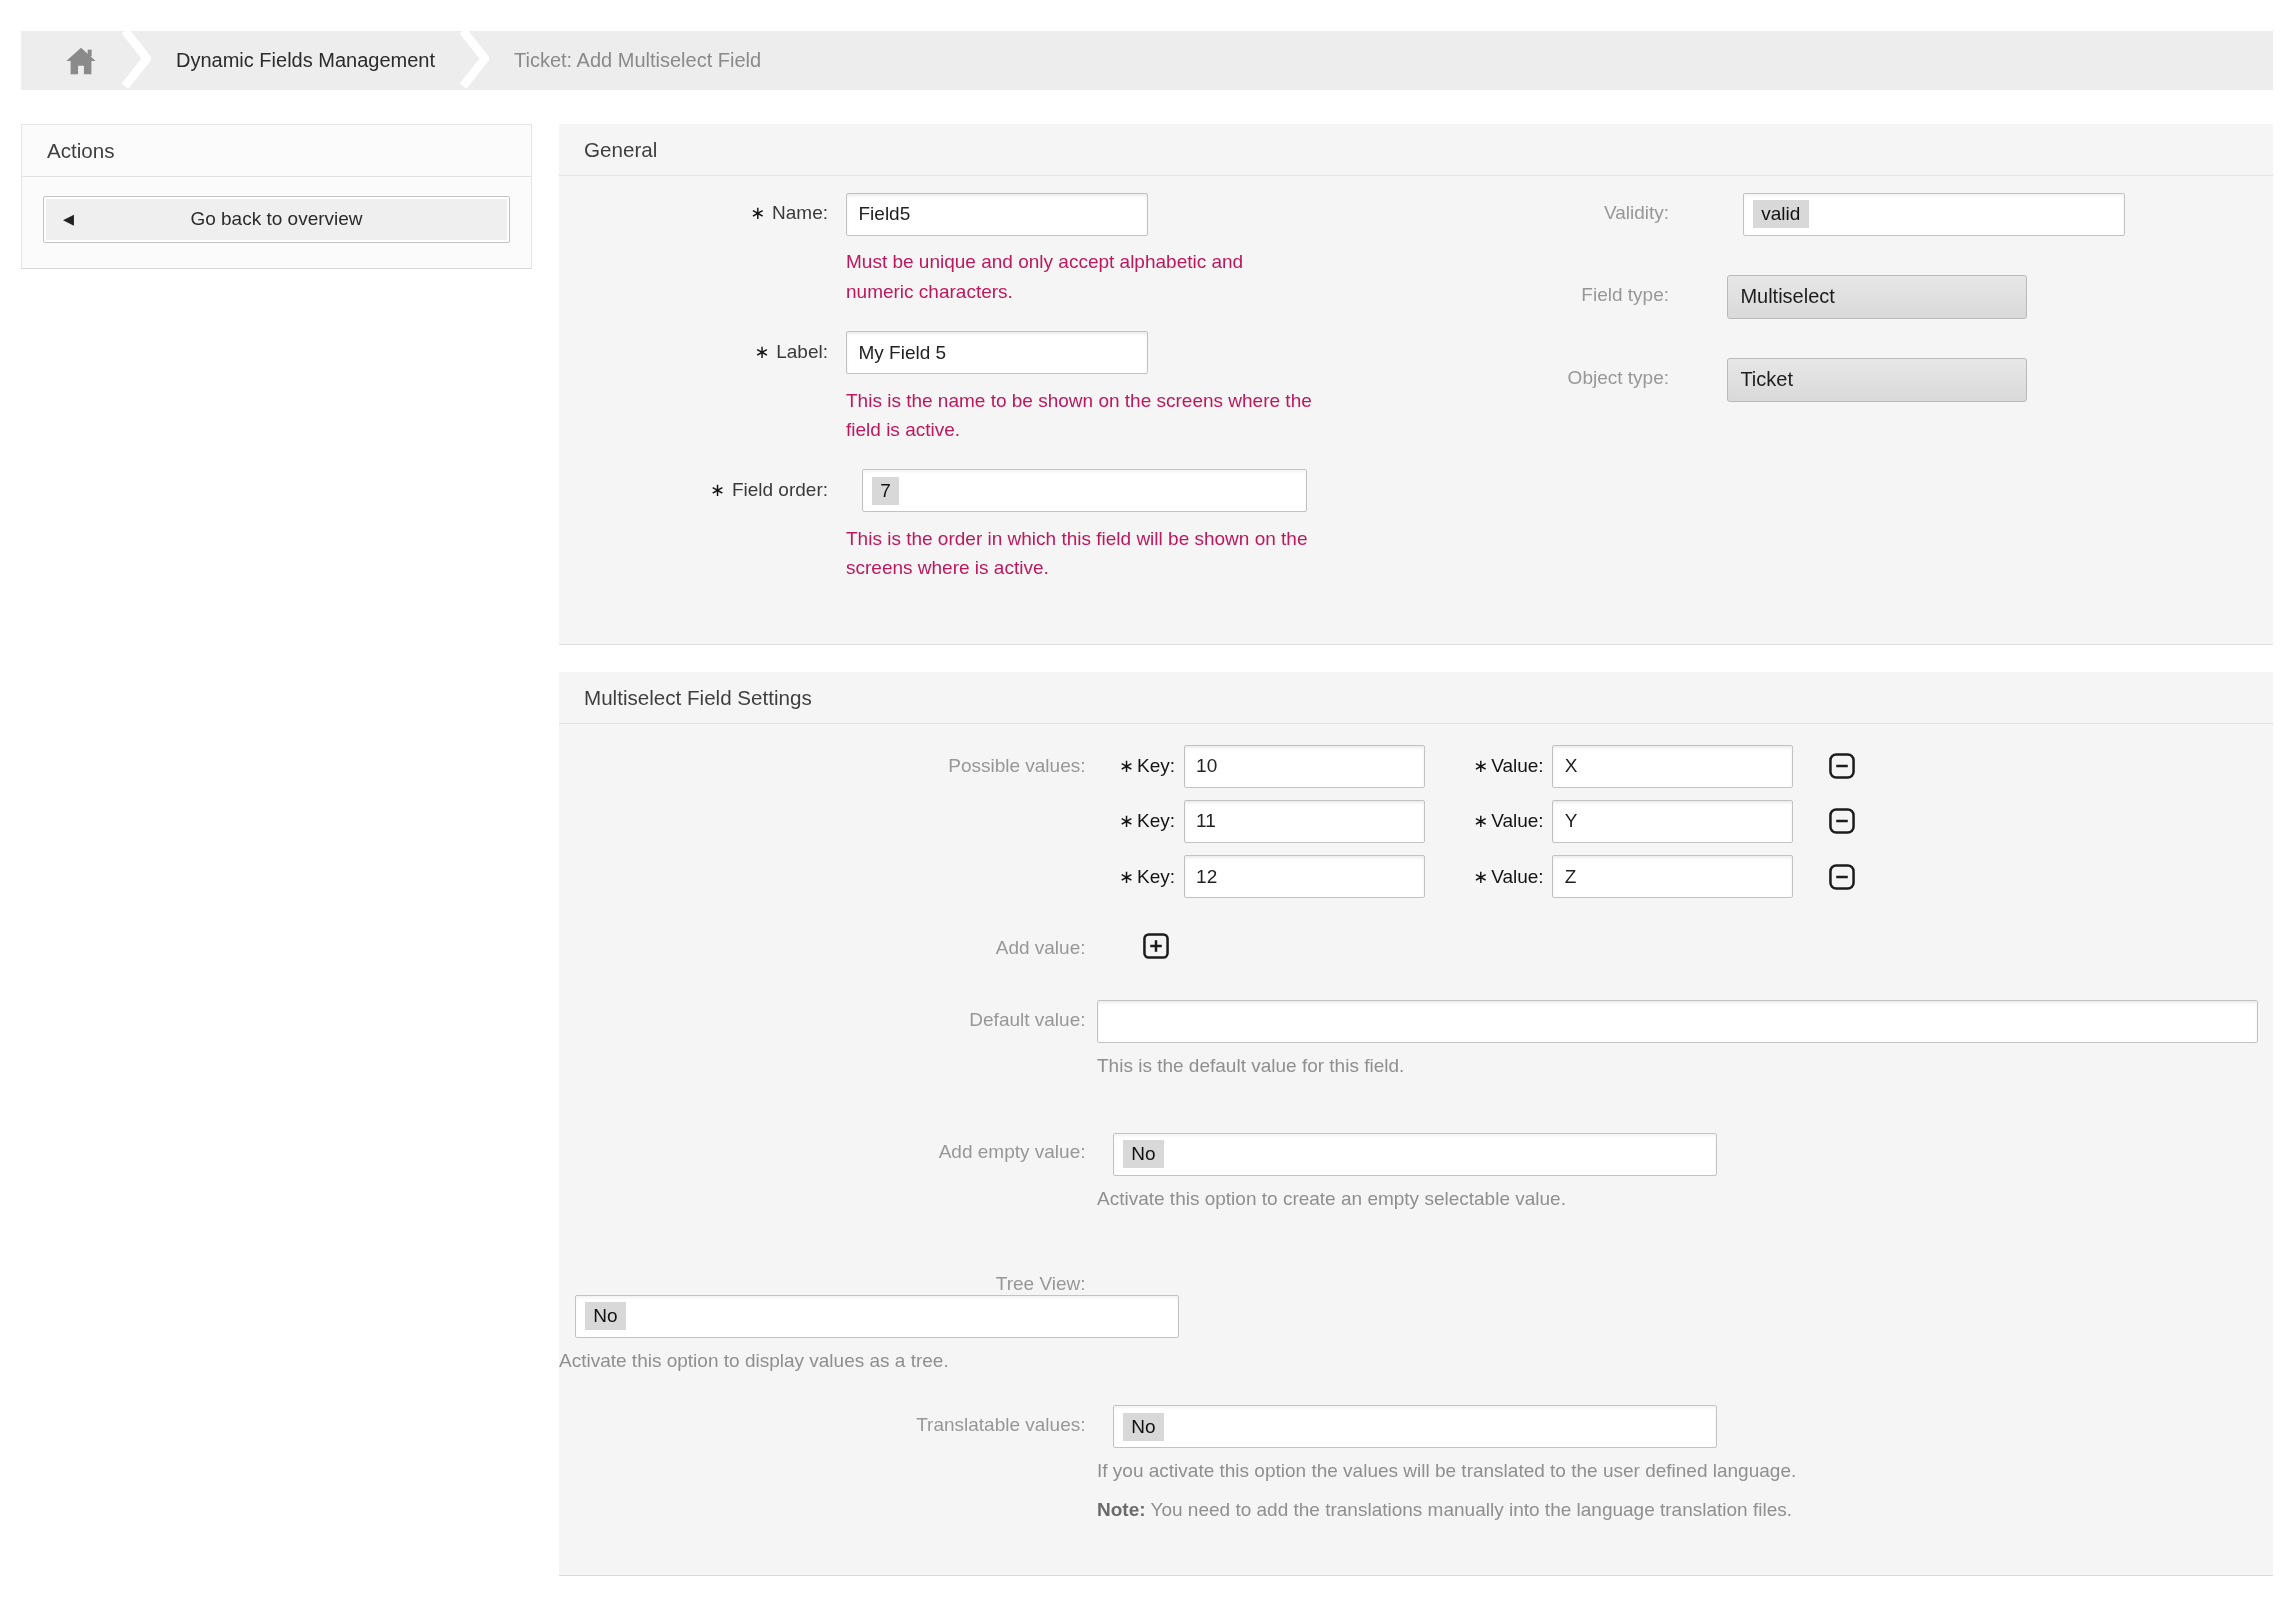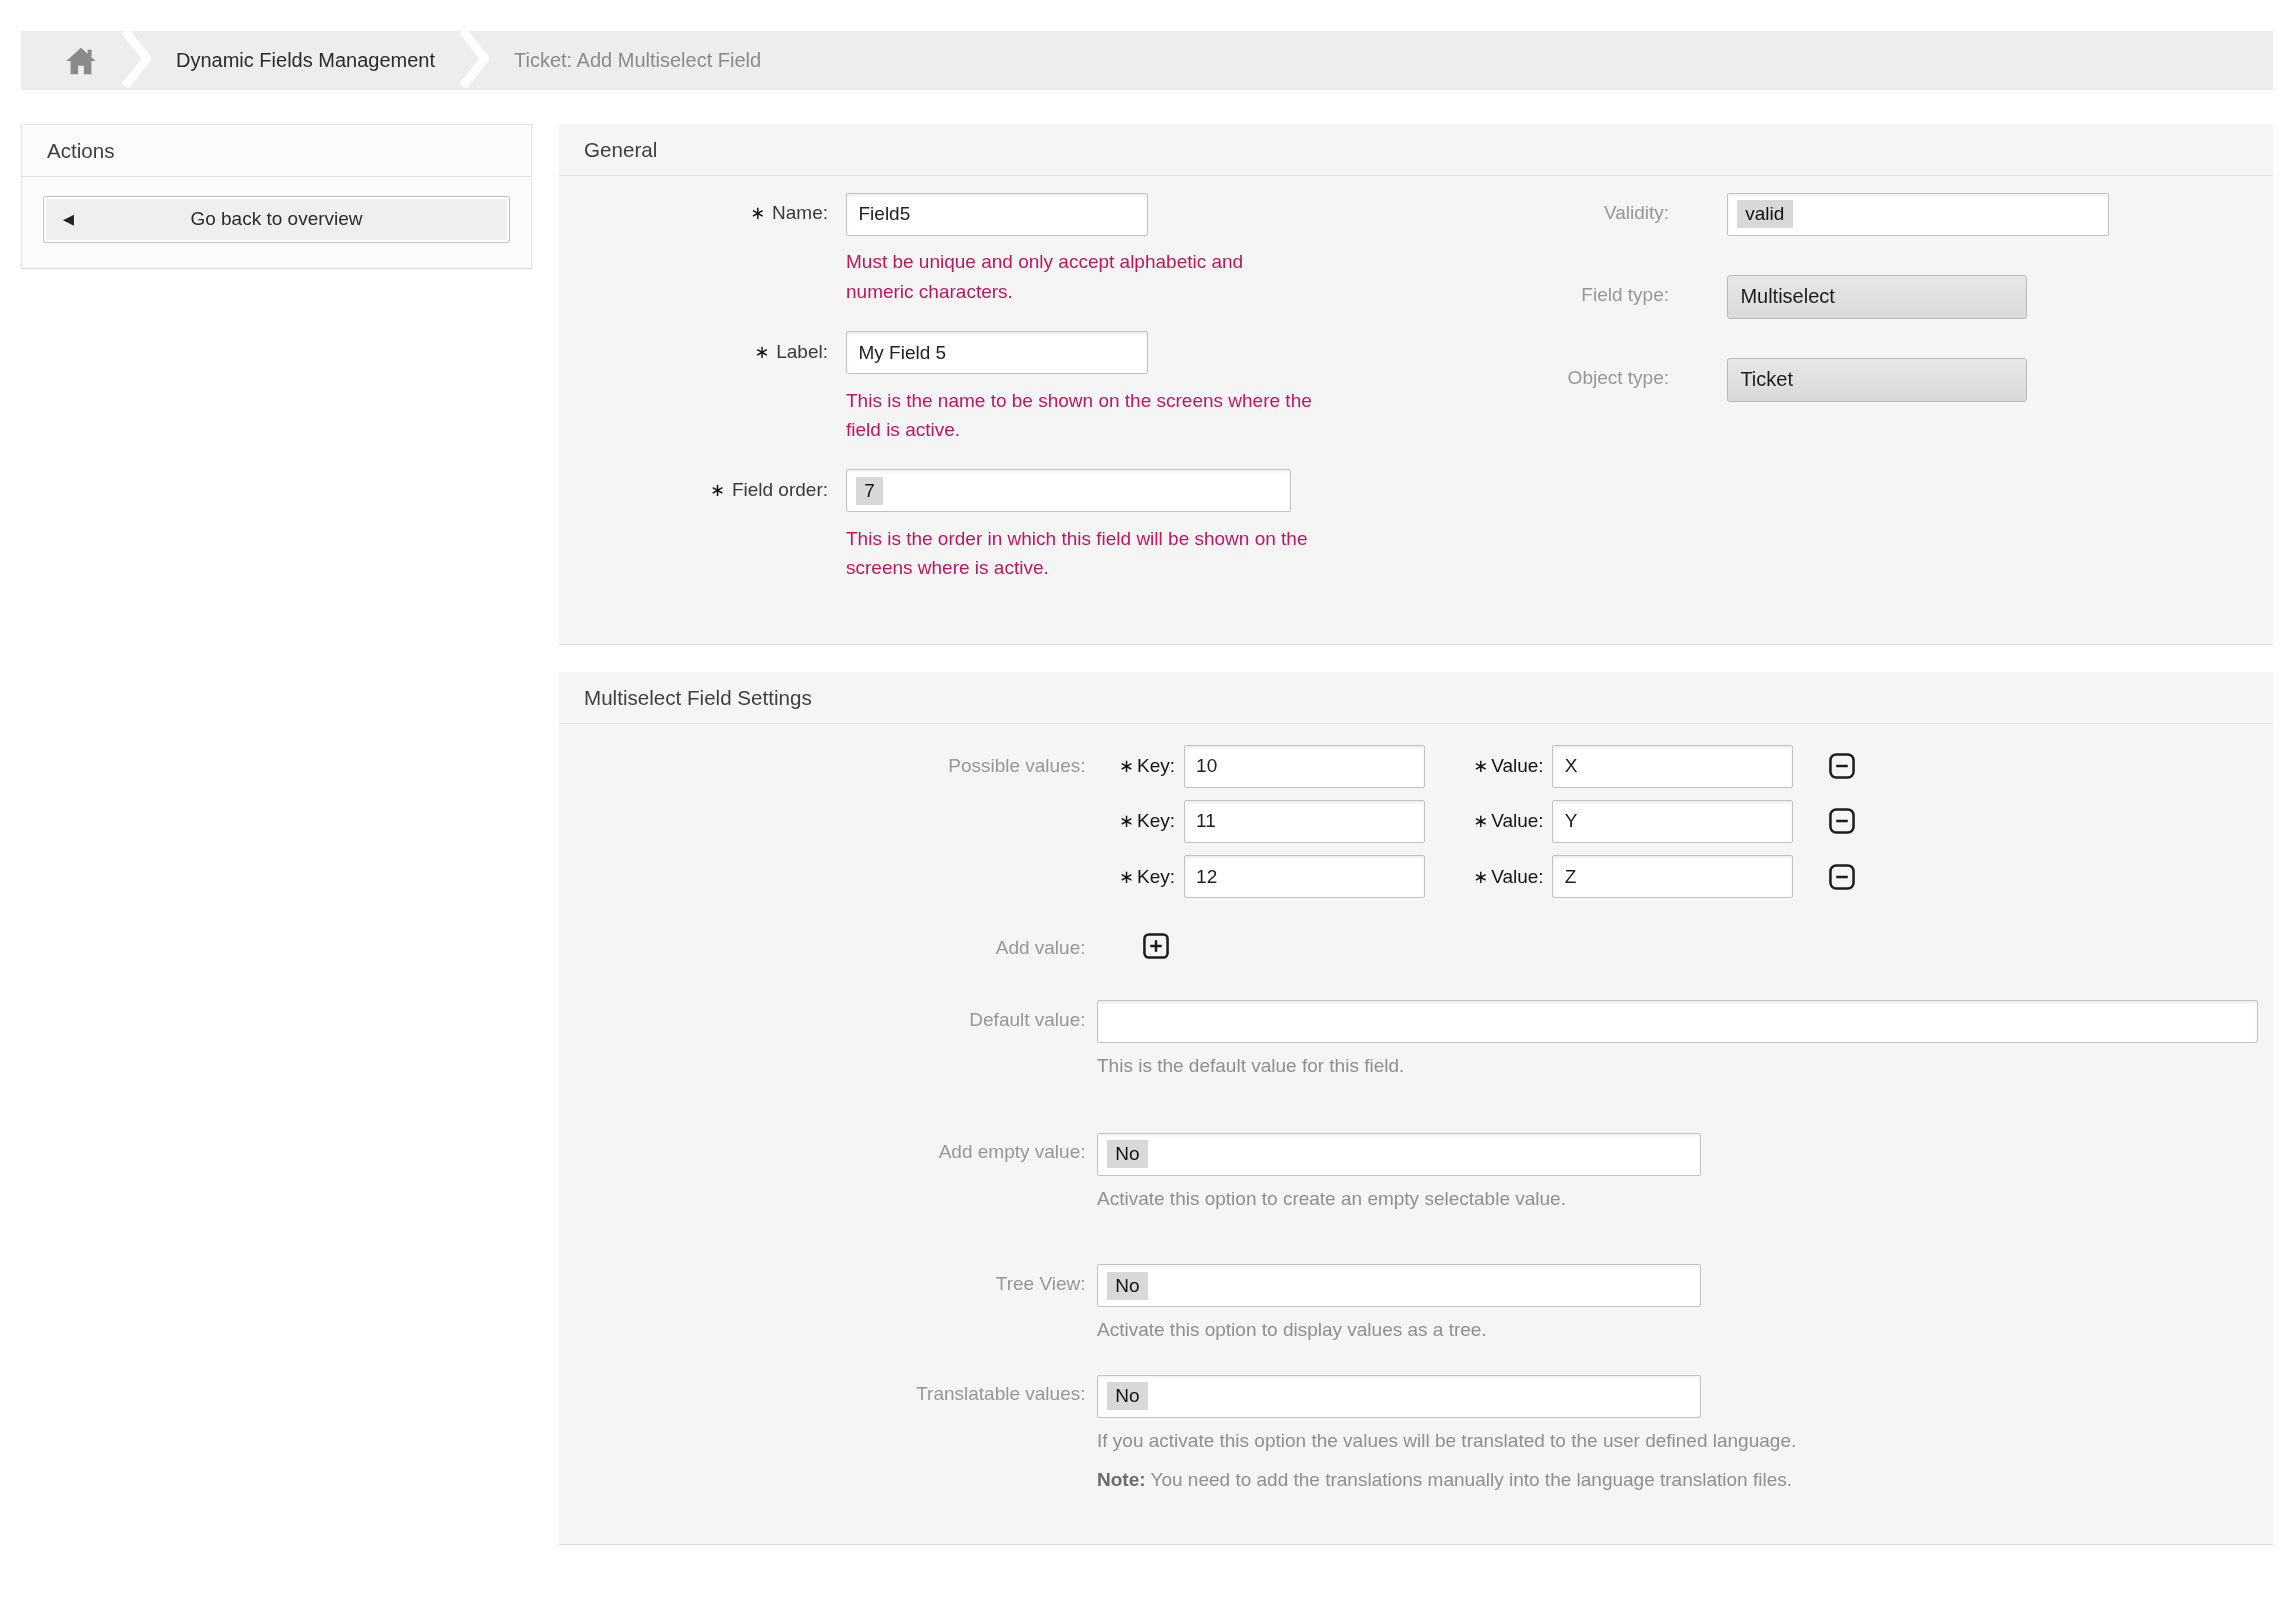--- a/index.html
+++ b/index.html
@@ -109,20 +109,21 @@
   .selectbox {
     height: 43px;
     border: 1px solid #c2c2c2;
     border-radius: 1.9px;
     background: #fff;
     box-shadow: inset 0 1.9px 2.9px rgba(0,0,0,0.05);
     display: flex;
     align-items: center;
     padding-left: 8.6px;
     cursor: pointer;
+    margin-left: 16px;
   }
   .selectbox .selopt {
     background: #d8d8d8;
     padding: 2.9px 8.6px;
     font-size: 19px;
     color: #111;
     white-space: pre;
   }
   .w400 { width: 382px; }
   .w466 { width: 445px; }
@@ -180,21 +181,21 @@
   .icon-btn.add { margin-left: 1.9px; }
 
   .srow { display: flex; }
   .srow .sfield { flex: 1; min-width: 0; padding-right: 15.3px; }
   .shelp { margin: 9px 0 0 0; font-size: 19px; color: #8f8f8f; line-height: 1.5; }
   .note-label { font-weight: bold; color: #6b6b6b; }
 
   .mt-addvalue { margin-top: 35px; align-items: flex-end; gap: 44px; }
   .mt-default { margin-top: 41px; }
   .mt-empty { margin-top: 52px; }
-  .mt-tree { margin-top: 51px; }
+  .mt-tree { margin-top: 51px; flex-direction: column; }
   .mt-transl { margin-top: 30px; }
 
   input.wide { width: 100%; }
 </style>
 </head>
 <body>
 
 <nav class="breadcrumb">
   <span class="crumb-home">
     <svg width="32" height="30" viewBox="0 0 24 22">

